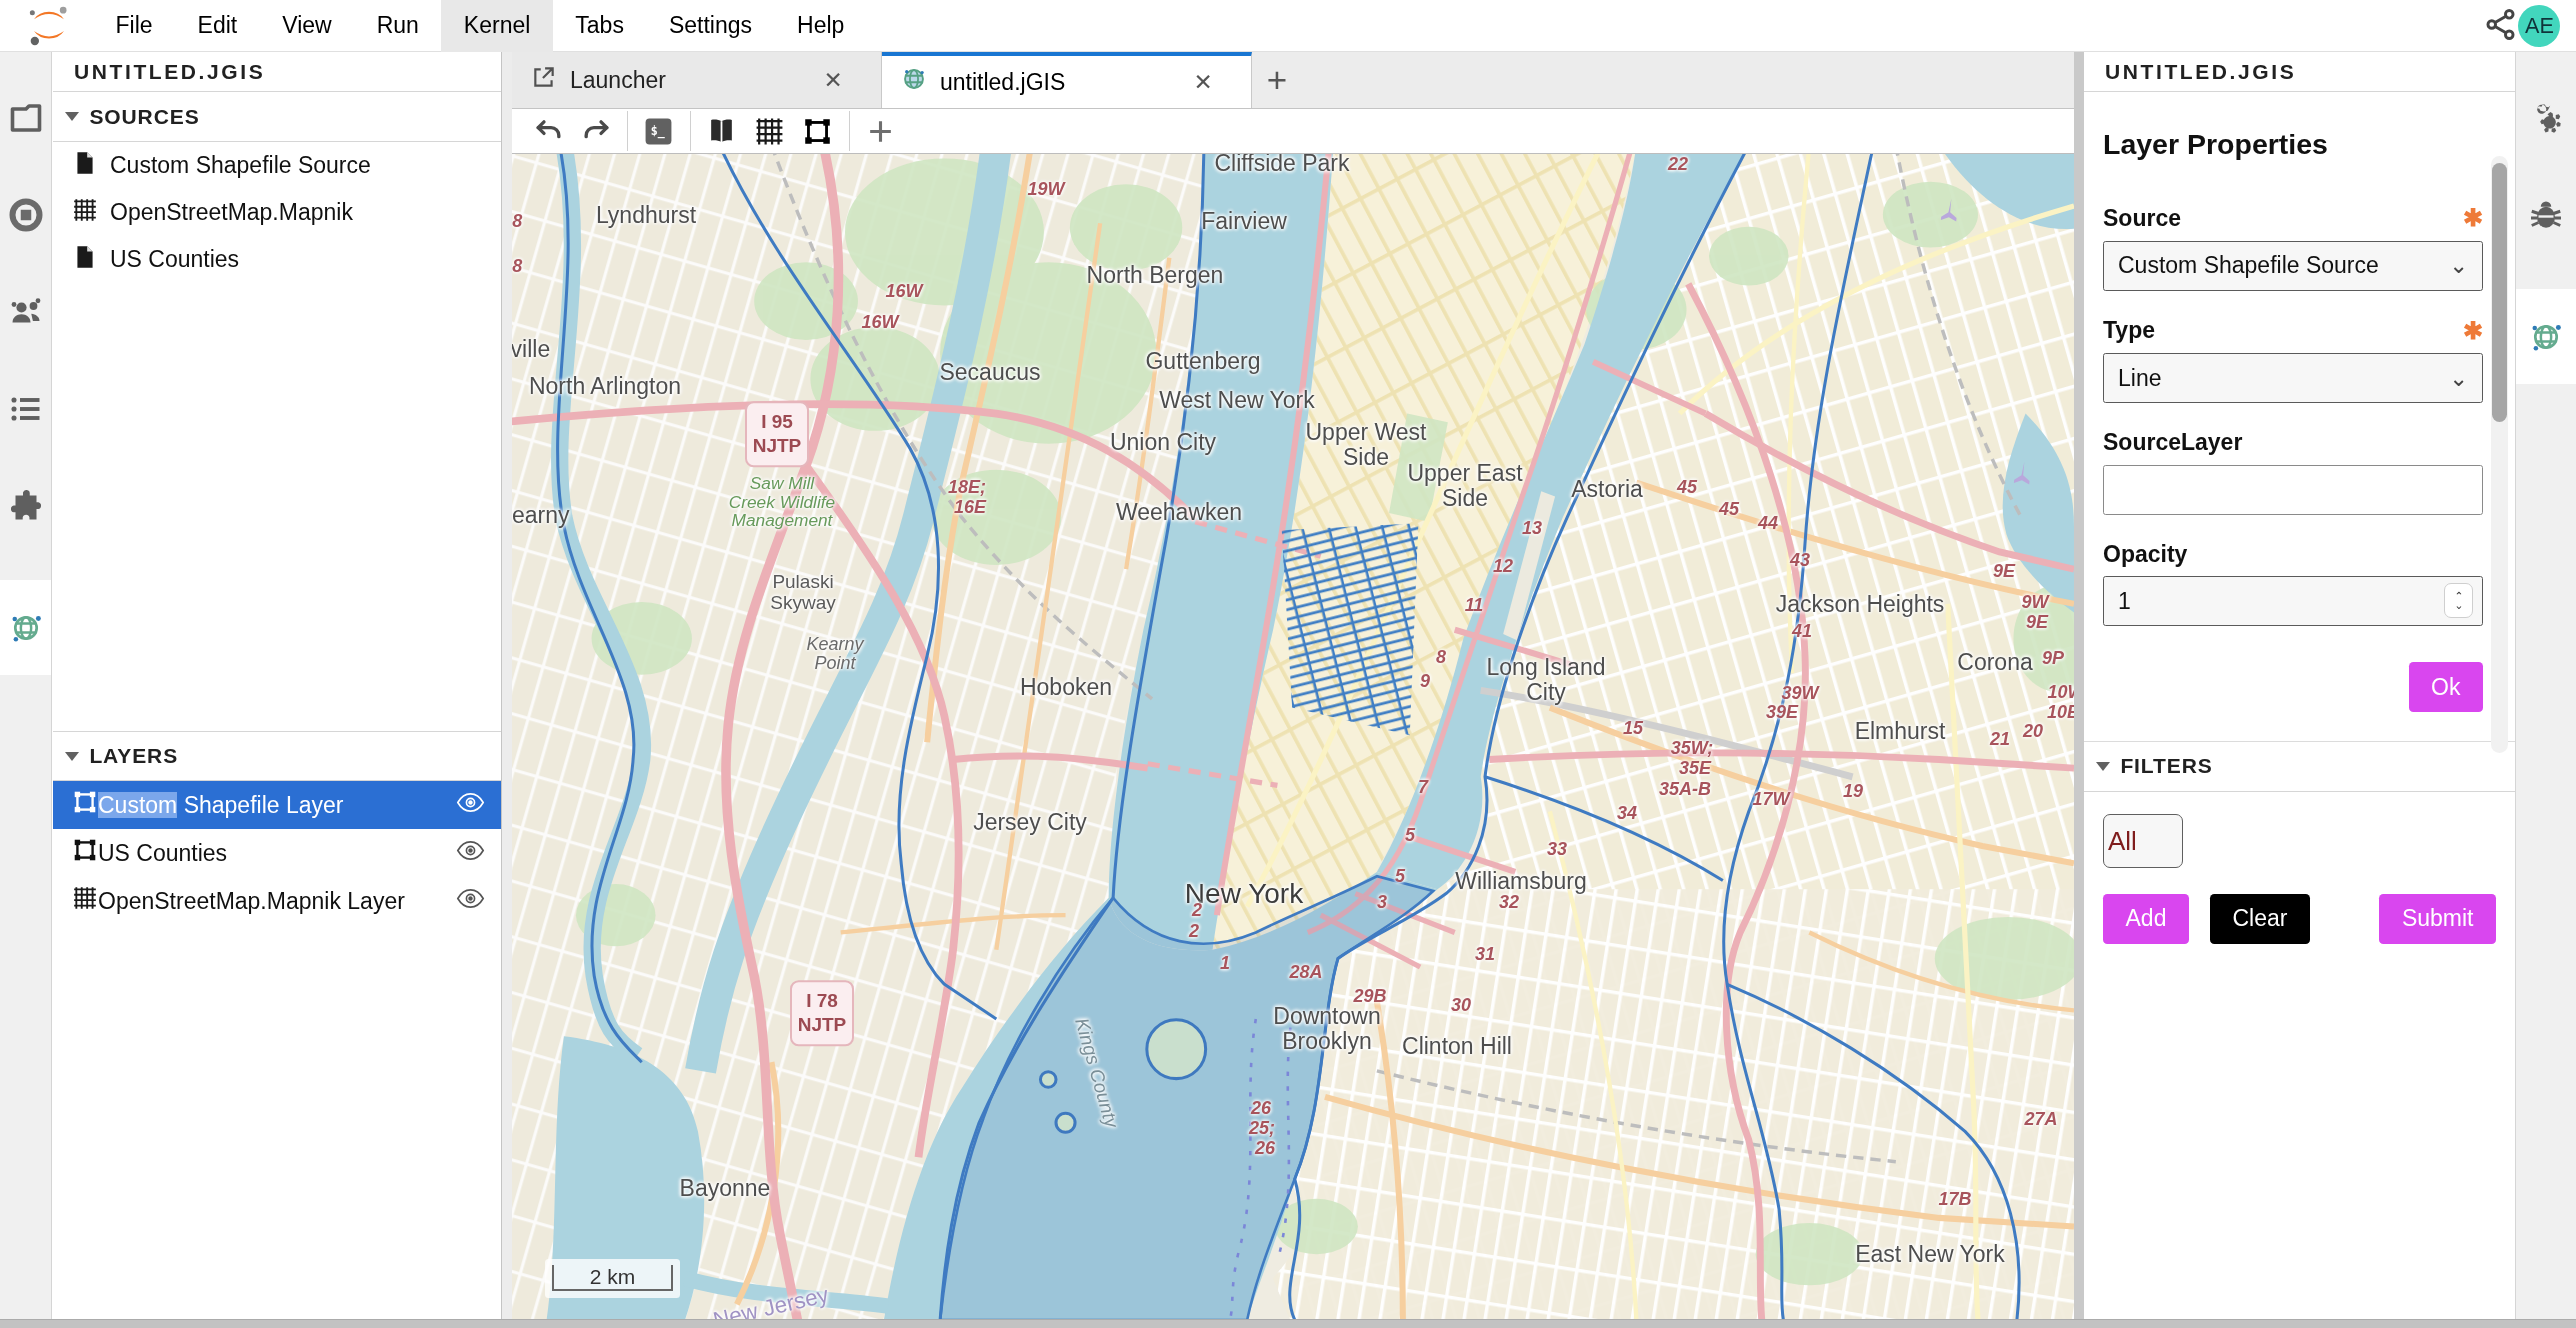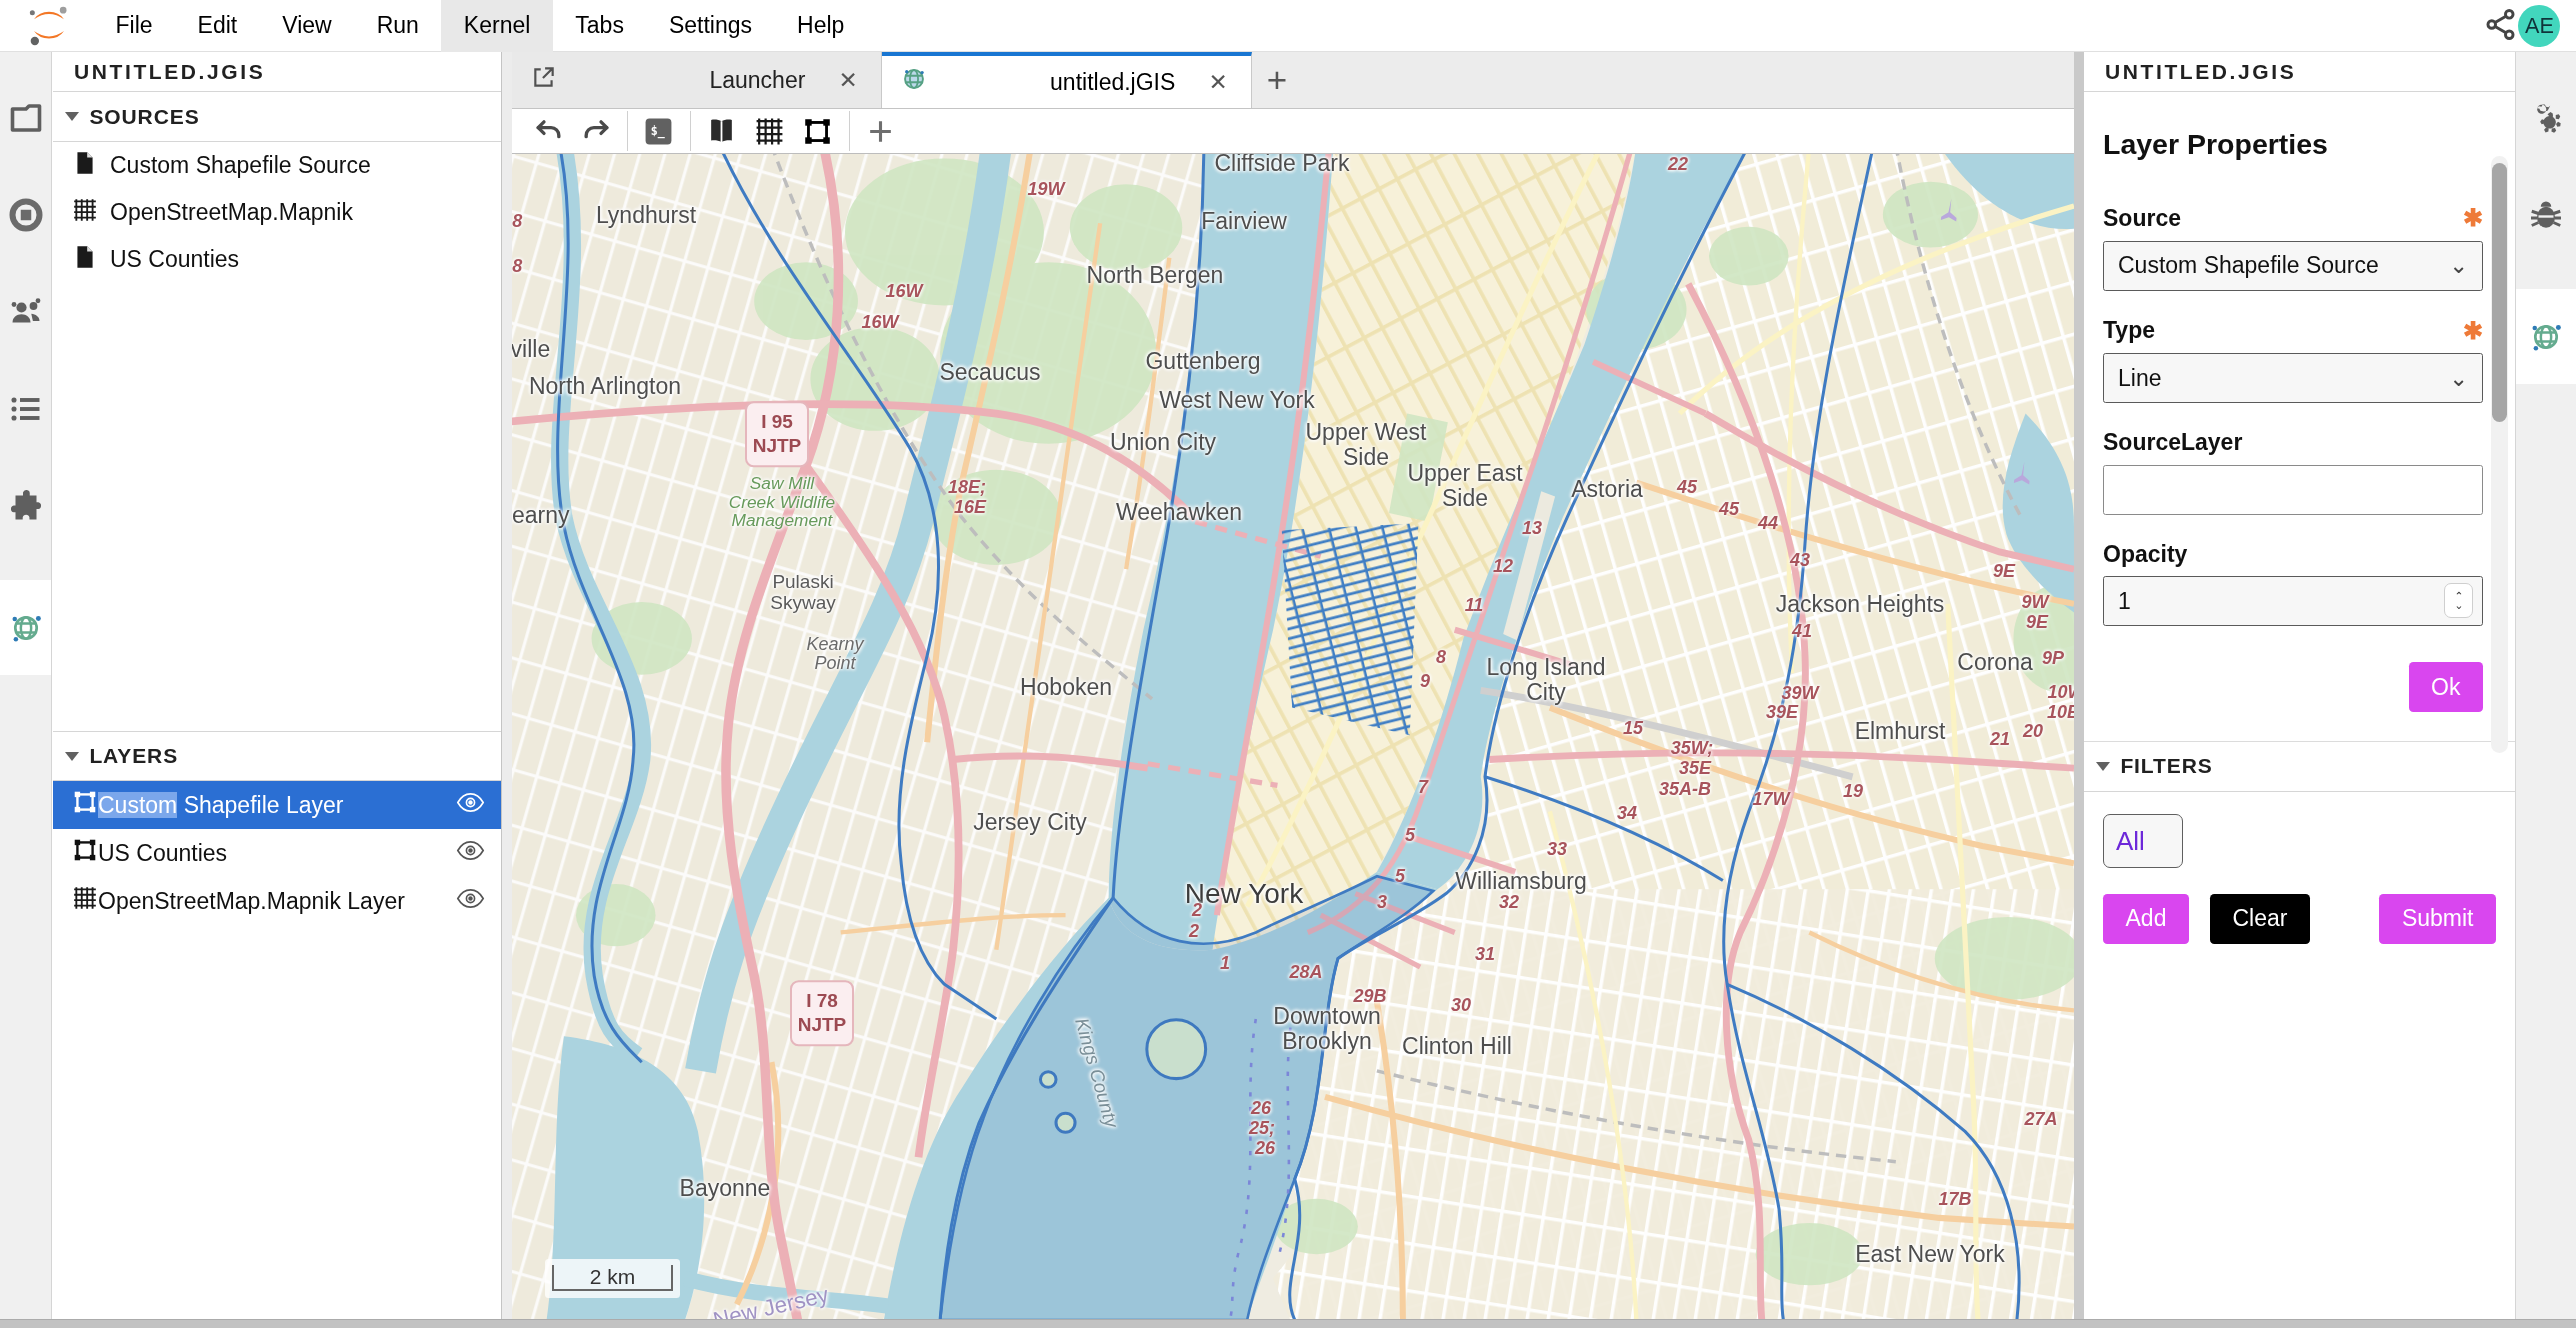--- a/index.html
+++ b/index.html
@@ -42,22 +42,22 @@
   .layer-row svg.type { width:26px; height:26px; }
   .layer-row svg.eye { width:29px; height:21px; }
   .layer-row.selected { background:#2b6fd3; color:#fff; }
   .layer-row.selected .hl { background:rgba(190,214,255,.55); }
 
   
   #dock-gutter-l { position:absolute; left:502px; top:52px; width:10.4px; bottom:8.6px; background:#ececec; z-index:5; }
   #dock-gutter-r { position:absolute; left:2074px; top:52px; width:10.4px; bottom:8.6px; background:#c9c9c9; z-index:5; }
   #tabbar { position:absolute; left:512px; top:52px; width:1562px; height:57px; background:#ececec;
     border-bottom:0.9px solid #c4c4c4; display:flex; z-index:8; }
-  .tab { width:370px; display:flex; align-items:center; padding:0 18px 0 19px; gap:28px; font-size:23px; color:#222;
-    border-right:0.9px solid #c9c9c9; position:relative; background:#e9e9e9;text-align:right; }
+  .tab { width:370px; display:flex; align-items:center; padding:0 33px 0 19px; gap:13px; font-size:23px; color:#222;
+    border-right:0.9px solid #c9c9c9; position:relative; background:#e9e9e9; }
   .tab .tlabel { flex:1 1 auto; }
   .tab .close { font-size:23px; color:#555; padding:0 5.2px; }
   .tab.active { background:#fff; border-top:4.3px solid #1976d2; color:#000; }
   .tab svg { width:26px; height:26px; }
   #add-tab { width:50px; display:flex; align-items:center; justify-content:center; font-size:35px; color:#555; }
 
   
   #gis-toolbar { position:absolute; left:512px; top:109px; width:1562px; height:45px; background:#fff;
     border-bottom:0.9px solid #bdbdbd; display:flex; align-items:center; padding-left:12px; z-index:8; }
   .tb-btn { width:48px; height:40px; display:flex; align-items:center; justify-content:center; }
@@ -104,21 +104,21 @@
   .control .chev { position:absolute; right:14px; font-size:22.5px; color:#444; }
   .spinner { position:absolute; right:8.6px; top:6px; width:29px; height:35px; border:0.9px solid #cfcfcf; border-radius:7px;
     display:flex; flex-direction:column; align-items:center; justify-content:center; font-size:11.2px; color:#333;
     line-height:.8; background:#fff; }
   #ok-row { width:380px; display:flex; justify-content:flex-end; margin:36px 0 29px 0; }
   .btn { border:none; border-radius:4.3px; font-size:23px; color:#fff; padding:11.2px 22.5px; font-family:inherit; }
   .btn.primary { background:#d946ef; }
   .btn.secondary { background:#000000; }
   #filters-section { border-top:0.9px solid #dcdcdc; }
   #all-box { margin:22.5px 0 0 19px; width:80px; height:54px; border:1.7px solid #5f5f5f; border-radius:7px;
-    background:#f7f7f7; font-size:26px; color:#6d28d9; display:flex; align-items:center; padding-left:12px; }
+    background:#f7f7f7; font-size:26px; color:#7f1d1d; display:flex; align-items:center; padding-left:4px; }
   #filter-btns { margin:26px 19px 0 19px; display:flex; gap:21px; }
   #filter-btns .btn:last-child { margin-left:auto; }
 
   
   #statusbar { position:absolute; left:0; bottom:0; width:2576px; height:8.6px; background:#c2c2c2; border-top:0.9px solid #ababab; z-index:40; }
 </style>
 </head>
 <body>
 
 <div id="menubar">

